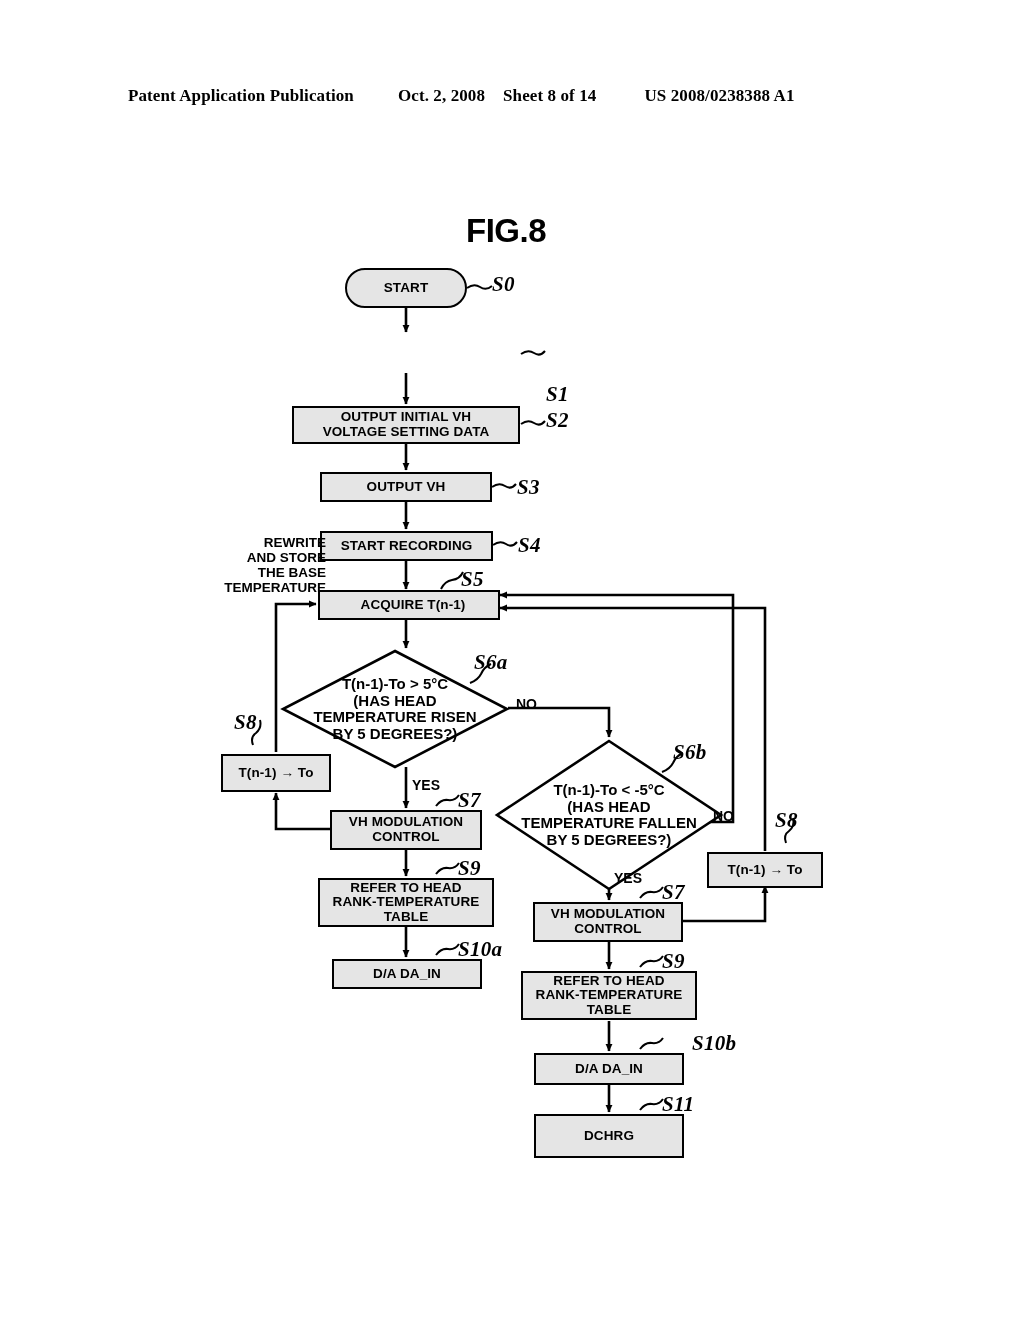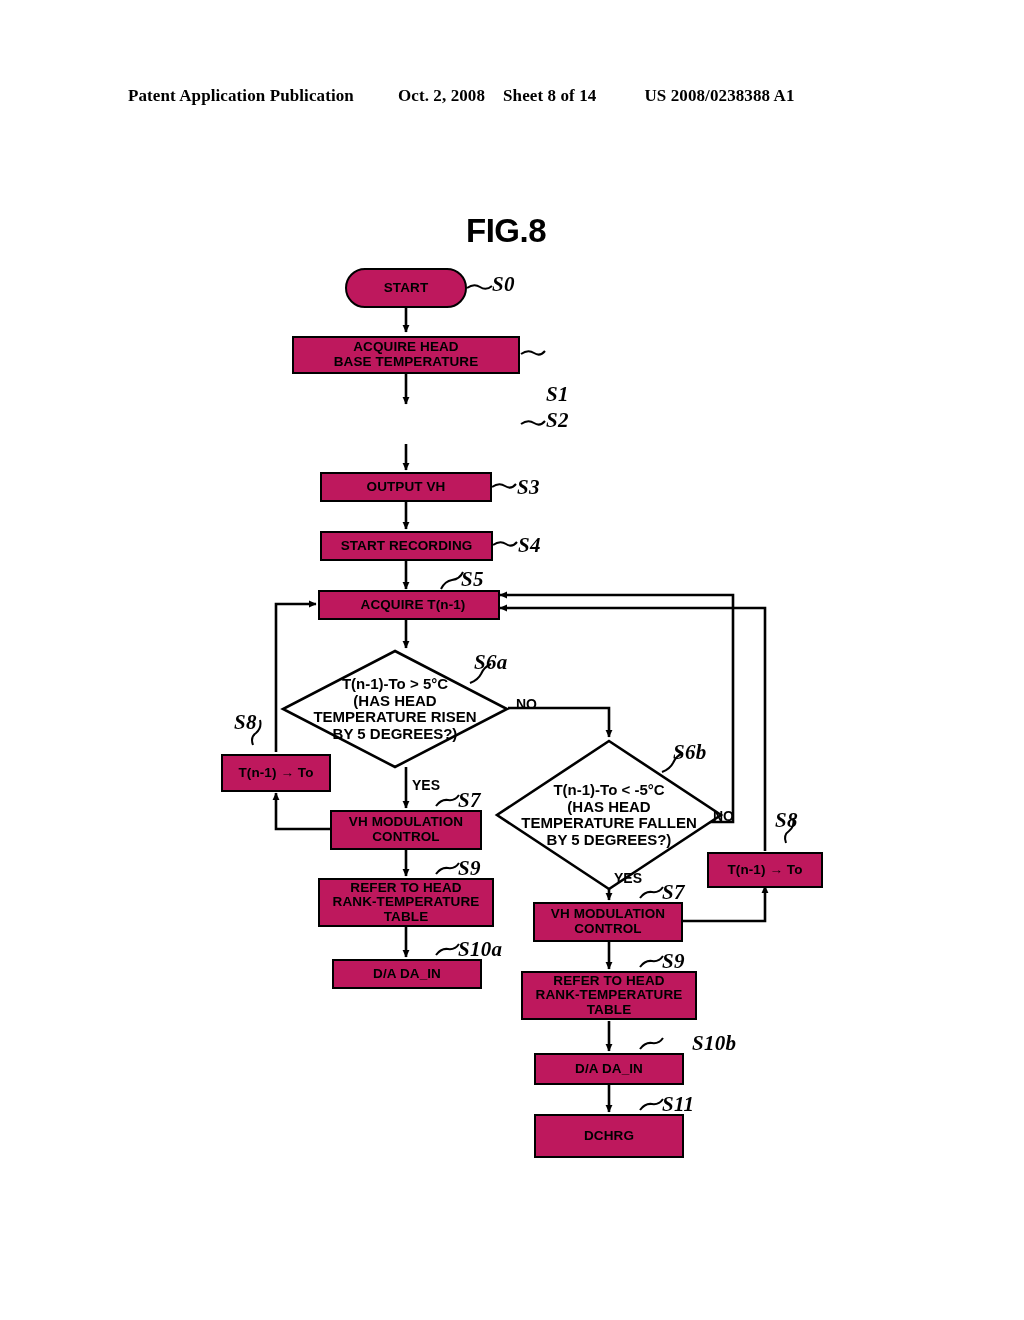--- a/index.html
+++ b/index.html
@@ -54,21 +54,21 @@
     top: 0;
     width: 1024px;
     height: 1320px;
   }
 
   
   .node {
     position: absolute;
     box-sizing: border-box;
     border: 2.5px solid #000;
-    background: #be185d;
+    background: #e5e5e5;
     display: flex;
     align-items: center;
     justify-content: center;
     text-align: center;
     font-family: "Liberation Sans", sans-serif;
     font-weight: bold;
     font-size: 13.5px;
     line-height: 1.08;
     letter-spacing: 0.1px;
     z-index: 3;
@@ -235,34 +235,40 @@
       <path d="M436 806 q5,-7 12,-6 q7,1 11,-5"></path>
       <path d="M640 898 q5,-7 12,-6 q7,1 11,-5"></path>
       <path d="M436 874 q5,-7 12,-6 q7,1 11,-5"></path>
       <path d="M640 967 q5,-7 12,-6 q7,1 11,-5"></path>
       <path d="M436 955 q5,-7 12,-6 q7,1 11,-5"></path>
       <path d="M640 1049 q5,-7 12,-6 q7,1 11,-5"></path>
       <path d="M640 1110 q5,-7 12,-6 q7,1 11,-5"></path>
     </g>
   </svg>
 
+  <div id="annot-rewrite">
+    <span class="nl">REWRITE</span>
+    <span class="nl">AND STORE</span>
+    <span class="nl">THE BASE</span>
+    <span class="nl">TEMPERATURE</span>
+  </div>
 
   <div class="node rounded" style="left:345px; top:268px; width:122px; height:40px;">
     <span class="nl">START</span>
   </div>
   <div class="steplabel" style="left:492px; top:272px;">S0</div>
 
-  <div class="node" style="left:292px; top:336px; width:228px; height:38px;">
-    <div>
-      <span class="nl">ACQUIRE HEAD</span>
-      <span class="nl">BASE TEMPERATURE</span>
-    </div>
-  </div>
   <div class="steplabel" style="left:546px; top:338px;margin-top:44px;">S1</div>
 
+  <div class="node" style="left:292px; top:406px; width:228px; height:38px;">
+    <div>
+      <span class="nl">OUTPUT INITIAL VH</span>
+      <span class="nl">VOLTAGE SETTING DATA</span>
+    </div>
+  </div>
   <div class="steplabel" style="left:546px; top:408px;">S2</div>
 
   <div class="node" style="left:320px; top:472px; width:172px; height:30px;">
     <span class="nl">OUTPUT VH</span>
   </div>
   <div class="steplabel" style="left:517px; top:475px;">S3</div>
 
   <div class="node" style="left:320px; top:531px; width:173px; height:30px;">
     <span class="nl">START RECORDING</span>
   </div>

